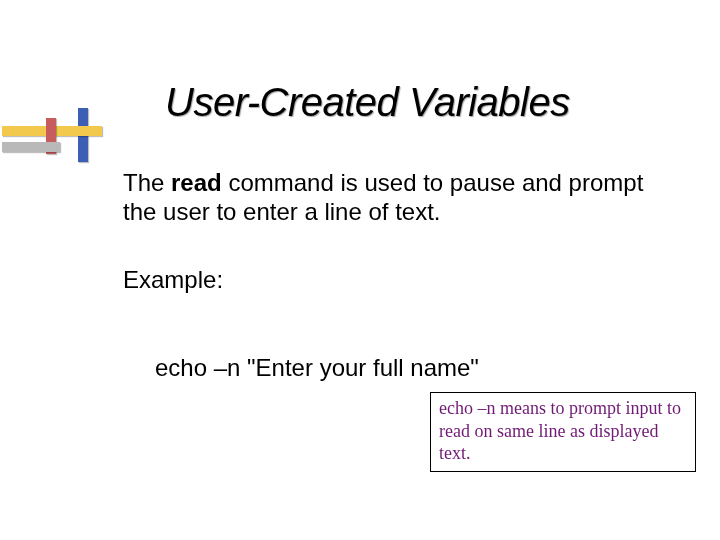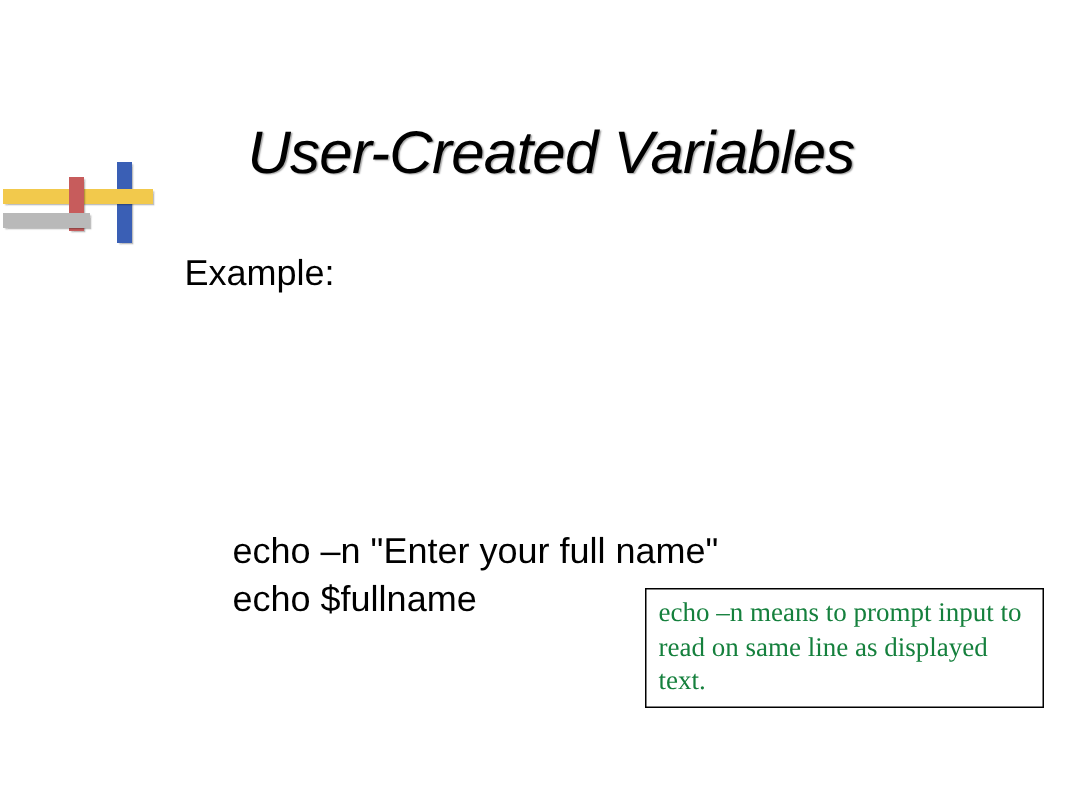--- a/index.html
+++ b/index.html
@@ -111,47 +111,49 @@
     position: absolute;
     top: 392px;
     left: 430px;
     width: 248px;
     border: 1px solid #000;
     background: #fff;
     padding: 4px 8px 6px 8px;
     font-family: "Times New Roman", Times, serif;
     font-size: 18px;
     line-height: 1.25;
-    color: #15803d;
+    color: #701a75;
   }
   .note-box .mono {
     font-family: "Times New Roman", Times, serif;
   }
 </style>
 </head>
 <body>
 
 <div class="slide">
 
   <div class="deco">
     <div class="vbar blue-v"></div>
     <div class="hbar yellow-h"></div>
     <div class="vbar red-v"></div>
     <div class="hbar gray-h"></div>
   </div>
 
   <div class="title">User-Created Variables</div>
 
   <div class="body">
+    <div class="para">
+      <span>The </span><span class="bold">read</span><span> command is used to pause and prompt the user to enter a line of text.</span>
+    </div>
     <div class="example-label">Example:</div>
   </div>
 
   <div class="code">
     <div>echo –n "Enter your full name"</div>
-    <div>echo $fullname</div>
   </div>
 
   <div class="note-box">
     <span class="mono">echo –n</span><span> means to prompt input to read on same line as displayed text.</span>
     <br>
   </div>
 
 </div>
 
 </body></html>

